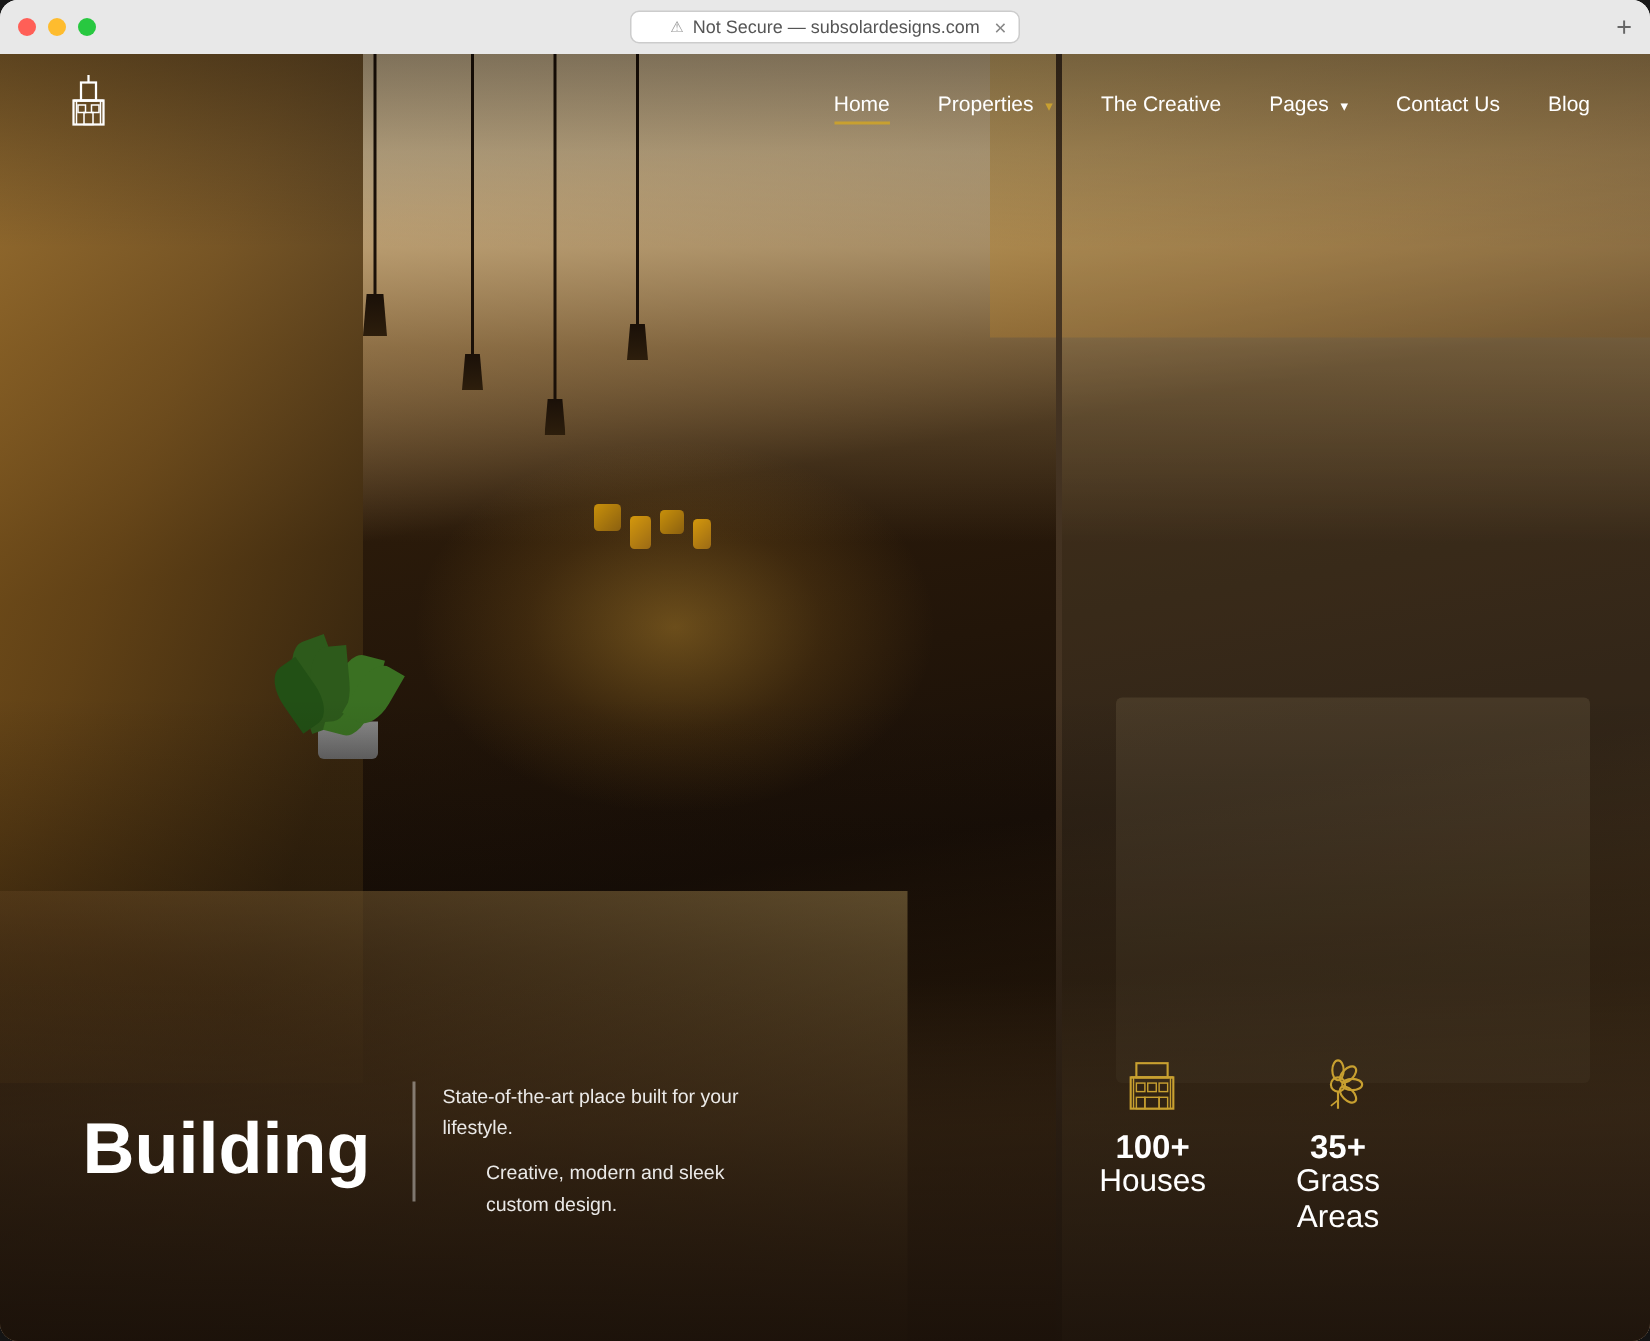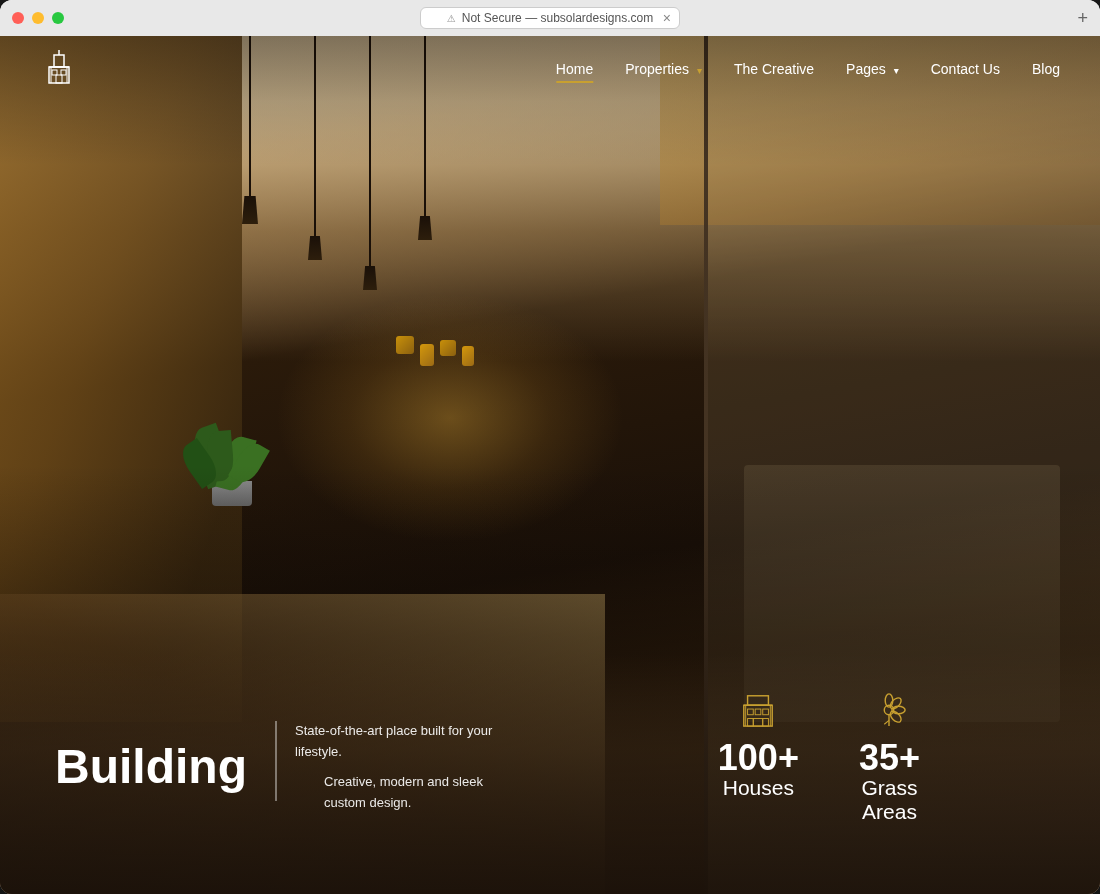--- a/index.html
+++ b/index.html
@@ -224,21 +224,21 @@
     .stat-icon {
       margin-bottom: 8px;
     }
 
     .stat-icon svg {
       width: 36px;
       height: 36px;
     }
 
     .stat-number {
-      font-size: 36px;
+      font-size: 22px;
       font-weight: 700;
       line-height: 1;
     }
 
     .stat-label {
       font-size: 21px;
       font-weight: 300;
       text-align: center;
     }
   </style>

